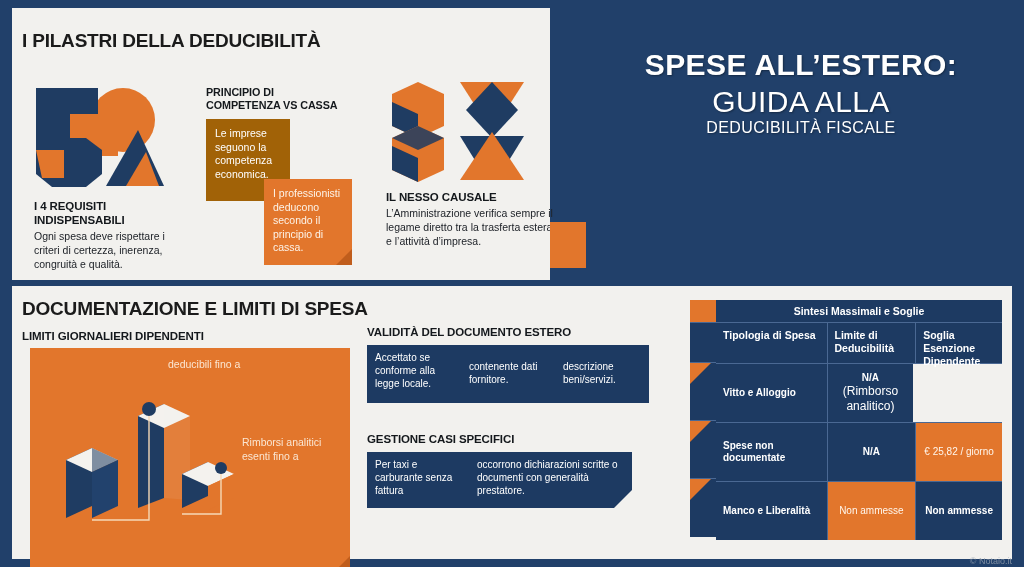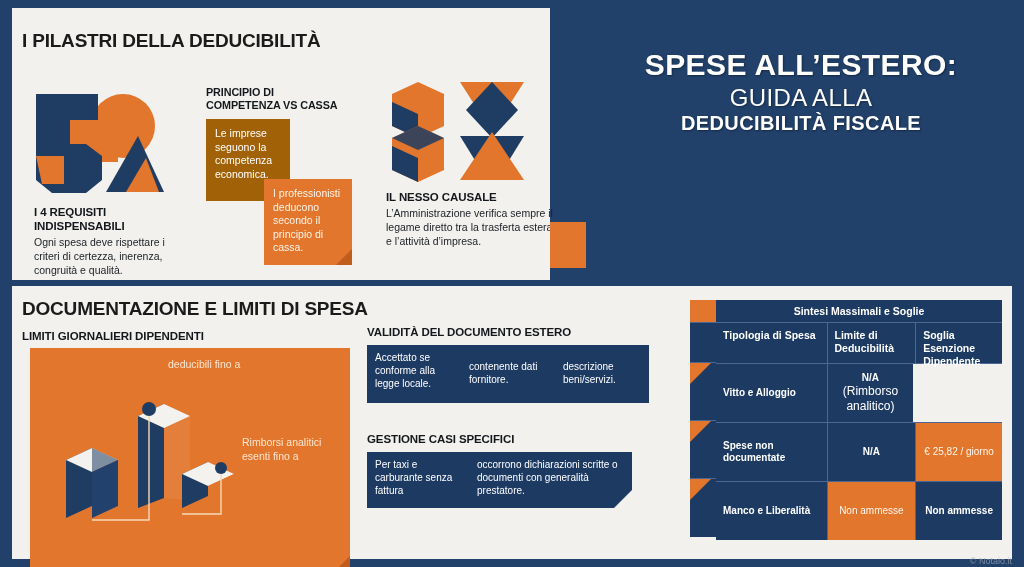--- a/index.html
+++ b/index.html
@@ -55,22 +55,22 @@
     border-style:solid;border-width:0 0 16px 16px;
     border-color:transparent transparent #c05d1c transparent;
   }
 
   
   .hero{
     position:absolute;left:596px;top:48px;width:410px;text-align:center;color:#fff;
     text-shadow:1px 1px 2px rgba(0,0,0,.35);
   }
   .hero .l1{font-size:30px;font-weight:bold;letter-spacing:0.4px;line-height:1.12;}
-  .hero .l2{font-size:24px;font-weight:normal;letter-spacing:0.4px;line-height:1.18;margin-top:2px;}
-  .hero .l3{font-size:20px;font-weight:bold;letter-spacing:0.4px;line-height:1.18;}
+  .hero .l2{font-size:30px;font-weight:normal;letter-spacing:0.4px;line-height:1.18;margin-top:2px;}
+  .hero .l3{font-size:16px;font-weight:normal;letter-spacing:0.4px;line-height:1.18;}
 
   
   .sub-head{font-size:11.5px;font-weight:bold;color:#14181c;letter-spacing:-0.1px;}
   .chartbox{
     position:absolute;left:30px;top:348px;width:320px;height:232px;background:#e2762c;
   }
   .chart-fold{
     position:absolute;right:0;bottom:0;width:0;height:0;
     border-style:solid;border-width:0 0 24px 24px;
     border-color:transparent transparent #c05d1c transparent;
@@ -119,21 +119,21 @@
 </head>
 <body>
 
 <div class="stage">
 
   <div class="panel-top">
     <div class="section-title" style="position:absolute;left:10px;top:22px;">I PILASTRI DELLA DEDUCIBILITÀ</div>
 
     <div class="pillars">
 
-      <div class="pillar" style="left:0;top:12px;width:160px;">
+      <div class="pillar" style="left:0;top:6px;width:160px;">
         <svg width="130" height="105" viewBox="0 0 130 105">
           <circle cx="89" cy="34" r="32" fill="#e2762c"></circle>
           <rect x="2" y="2" width="62" height="62" fill="#1f3c62"></rect>
           <rect x="36" y="28" width="48" height="42" fill="#e2762c"></rect>
           <path d="M2 64 L18 52 L52 52 L68 64 L68 88 L52 101 L18 101 L2 88 Z" fill="#1f3c62"></path>
           <path d="M2 64 L30 64 L30 92 L8 92 Z" fill="#e2762c"></path>
           <path d="M72 100 L104 44 L130 100 Z" fill="#1f3c62"></path>
           <path d="M92 100 L112 66 L125 100 Z" fill="#e2762c"></path>
         </svg>
         <div class="p-head" style="margin-top:4px;">

